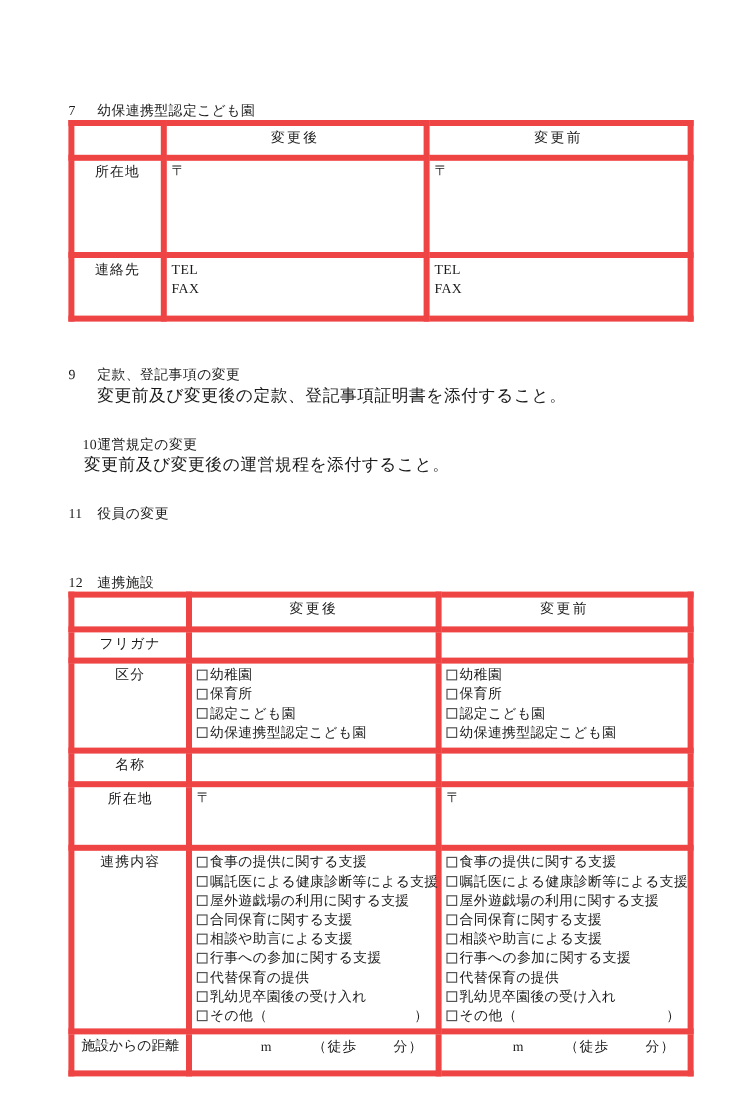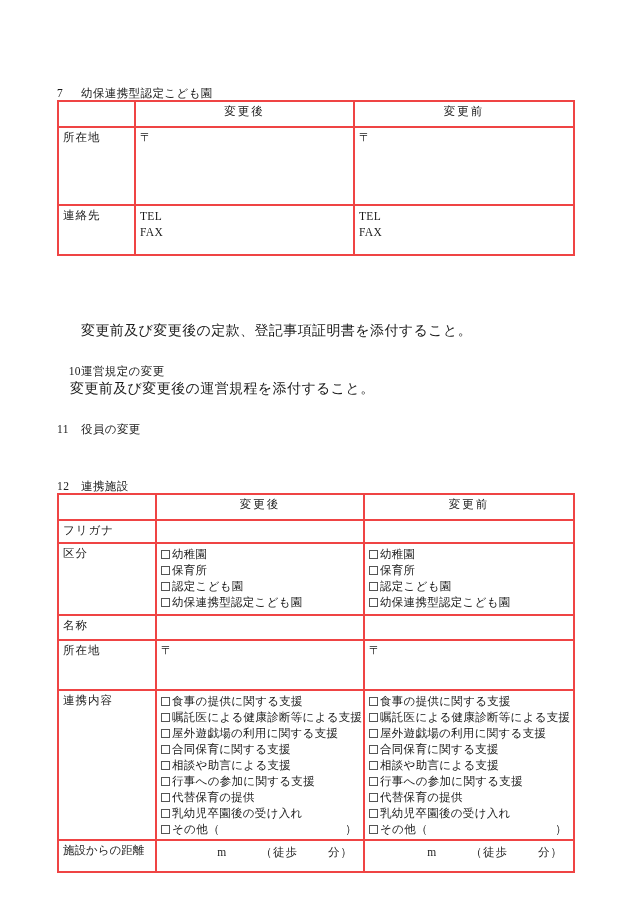--- a/index.html
+++ b/index.html
@@ -45,26 +45,26 @@
 
   
   table.form {
     position: absolute;
     border-collapse: collapse;
     table-layout: fixed;
     font-size: 11.5px;
     letter-spacing: 0.3px;
   }
   table.form td {
-    border: 2px solid #ef4444;
+    border: 5px solid #ef4444;
     vertical-align: top;
     padding: 2px 4px;
   }
   td.lbl {
-    text-align: left;
+    text-align: center;
     vertical-align: middle;
     letter-spacing: 1px;
     margin-top: 12px;
   }
   td.hdr {
     text-align: center;
     vertical-align: middle;
     letter-spacing: 2px;
     height: 20px;
   }
@@ -151,20 +151,23 @@
         </td>
         <td>
           <div class="line">TEL</div>
           <div class="line">FAX</div>
         </td>
       </tr>
     </tbody>
   </table>
 
 
+  <div class="sec" style="left:57px; top:304px;">
+    <span class="num">9</span><span>定款、登記事項の変更</span>
+  </div>
   <div class="sec-desc" style="left:81px; top:322px;">変更前及び変更後の定款、登記事項証明書を添付すること。</div>
 
   <div class="sec" style="left:57px; top:362px;text-align:right;">
     <span class="num">10</span><span>運営規定の変更</span>
   </div>
   <div class="sec-desc" style="left:70px; top:380px;">変更前及び変更後の運営規程を添付すること。</div>
 
   <div class="sec" style="left:57px; top:420px;">
     <span class="num">11</span><span>役員の変更</span>
   </div>

